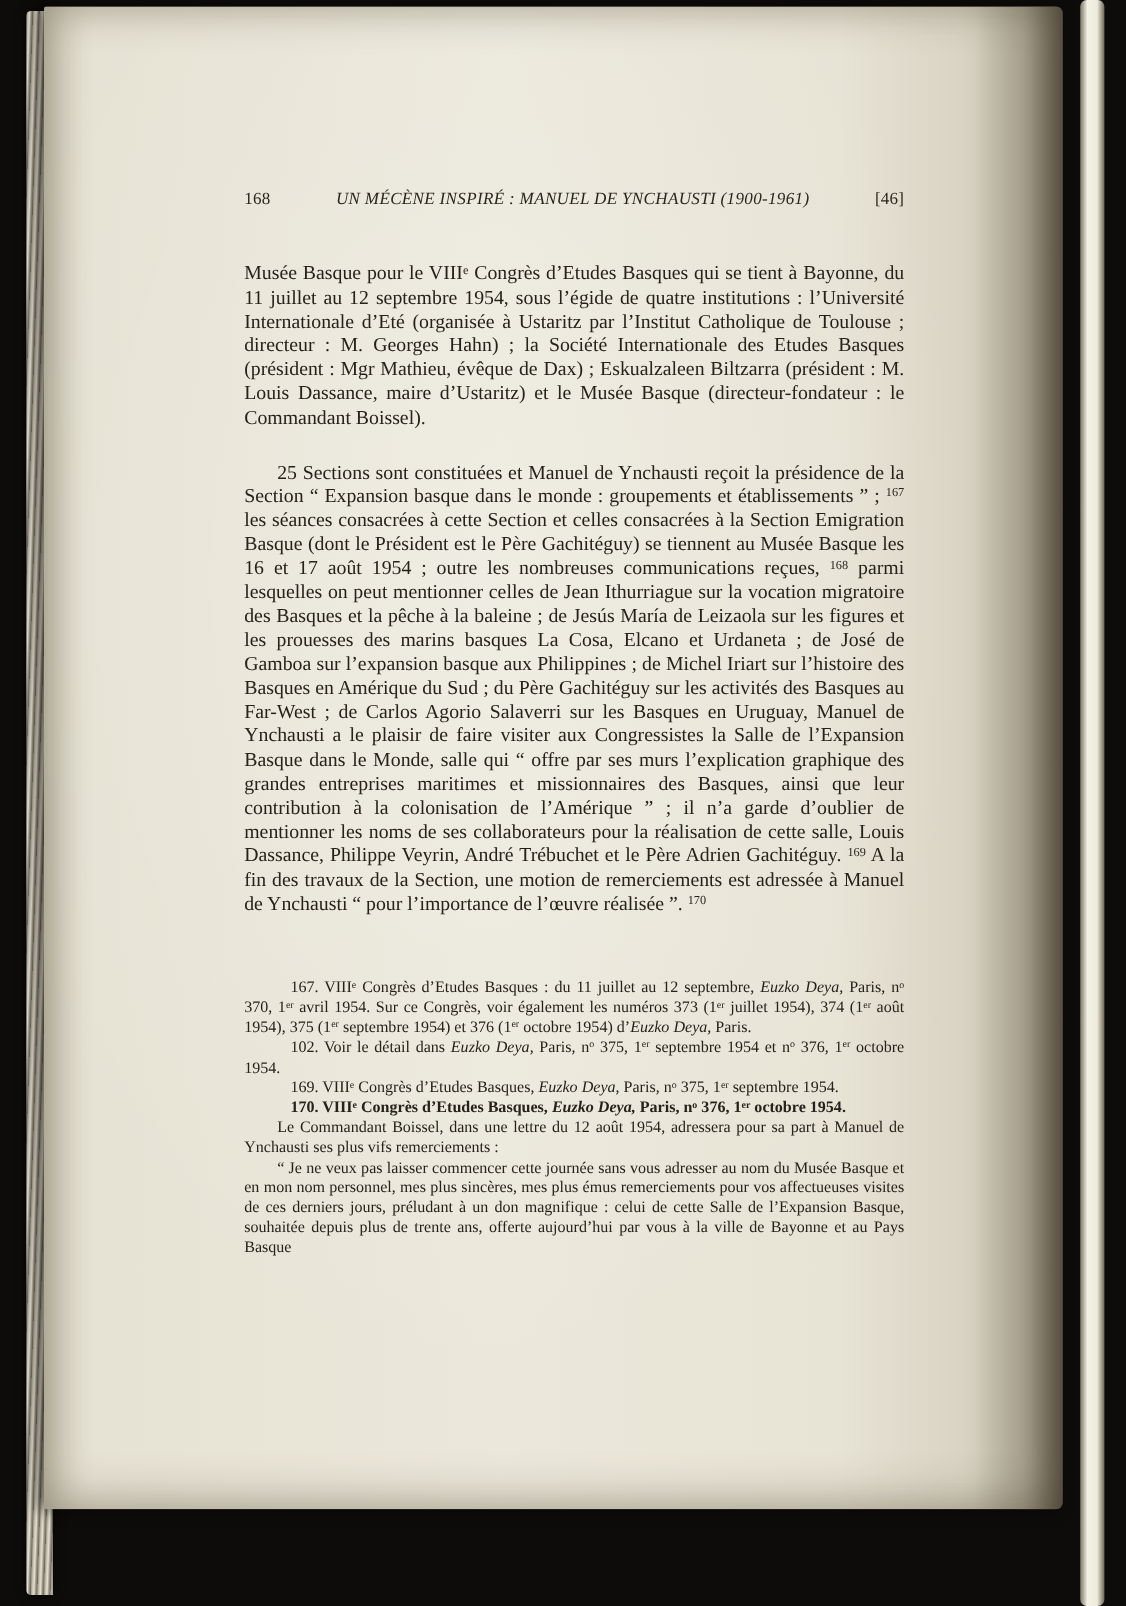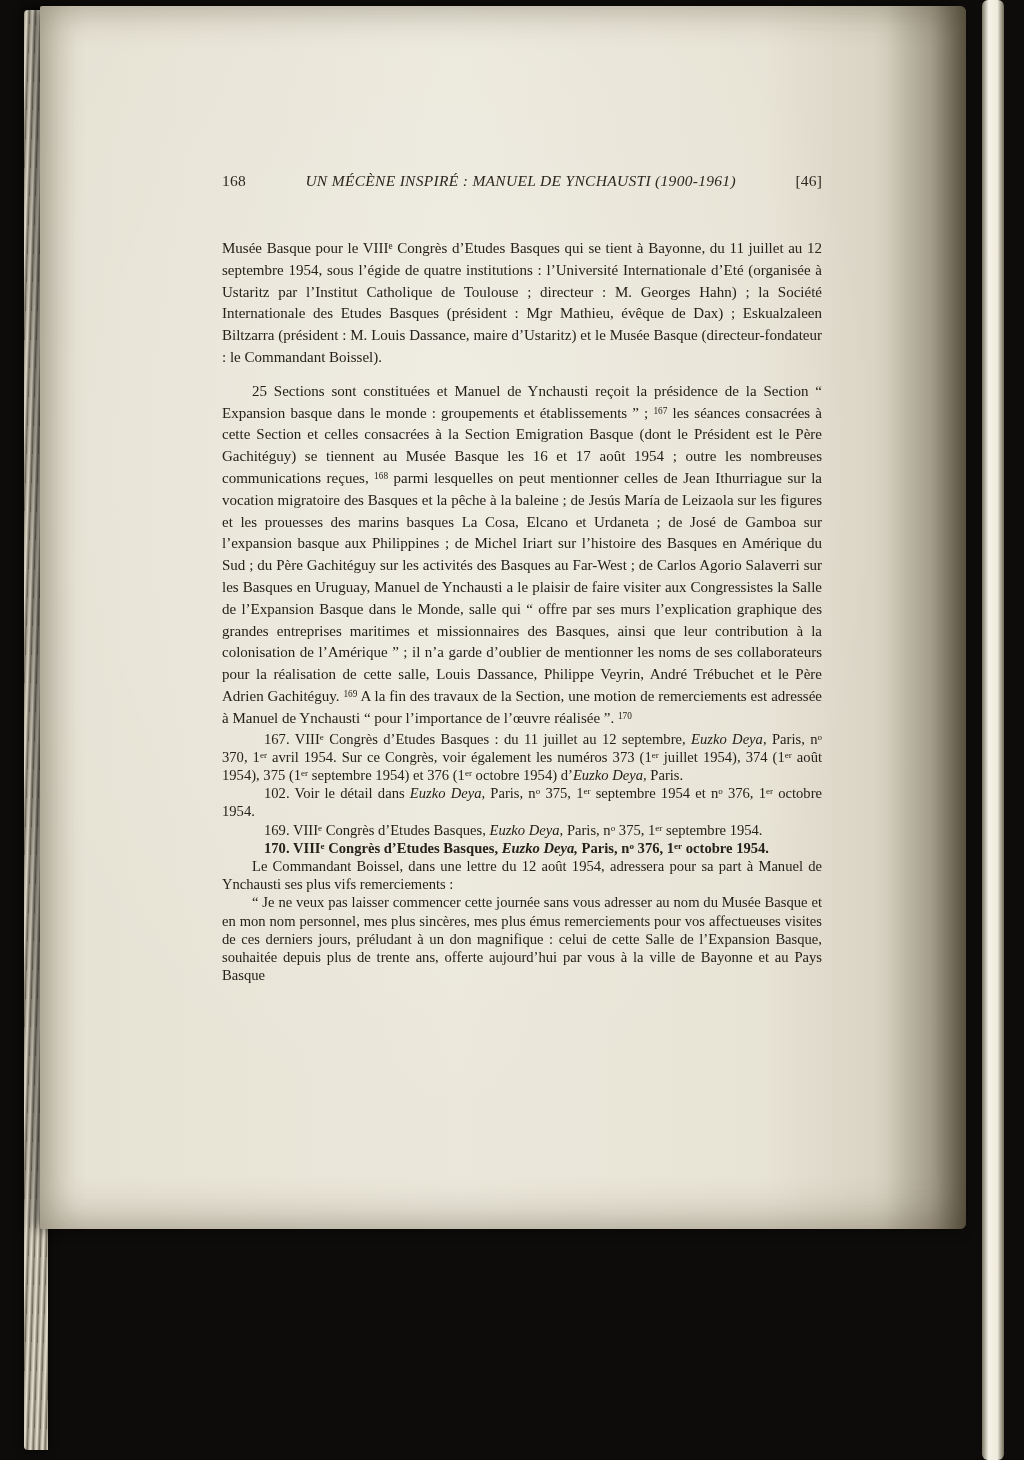--- a/index.html
+++ b/index.html
@@ -21,21 +21,21 @@
       #8f8a7a 0px, #c9c4b2 1.5px, #e4dfcf 3px, #9b9585 4.5px, #6e695c 6px
     );
     border-radius: 4px 0 0 4px;
     box-shadow: 0 0 10px rgba(0,0,0,0.6);
   }
 
   
   .page {
     position: absolute;
     left: 40px; top: 6px;
-    width: 926px; height: 1223px;
+    width: 926px; height: 1366px;
     background:
       radial-gradient(ellipse at 42% 38%, rgba(255,255,255,0.22), rgba(255,255,255,0) 62%),
       linear-gradient(90deg, #d3cfbf 0%, #e6e2d4 5%, #ebe8db 45%, #e7e3d5 78%, #d9d4c4 90%, #bcb6a3 97%, #9d957f 100%),
       #e8e4d6;
     box-shadow:
       -5px 0 14px rgba(0,0,0,0.55),
       inset 0 14px 30px rgba(80,70,50,0.18),
       inset 0 -18px 34px rgba(80,70,50,0.22),
       inset 10px 0 24px rgba(120,110,85,0.18);
     border-radius: 2px 6px 6px 2px;
@@ -72,25 +72,26 @@
     justify-content: space-between;
     align-items: baseline;
     font-size: 15.5px;
     letter-spacing: 0.2px;
     margin-bottom: 48px;
     color: #2b2720;
     white-space: nowrap;
   }
   .header .running-title { letter-spacing: 0.3px; font-style: italic; }
 
-  .body-text { font-size: 15px; line-height: 21.8px; text-align: justify; }
+  .body-text { font-size: 18px; line-height: 21.8px; text-align: justify; }
   .body-text p.indent { text-indent: 30px; }
-  .body-text p + p { margin-top: 12px; }
+  .body-text p + p { margin-top: 28px; }
 
   .footnotes {
+    margin-top: 56px;
     font-size: 14.6px;
     line-height: 18.2px;
     text-align: justify;
   }
 
   sup {
     font-size: 62%;
     line-height: 0;
     vertical-align: 0.45em;
   }

